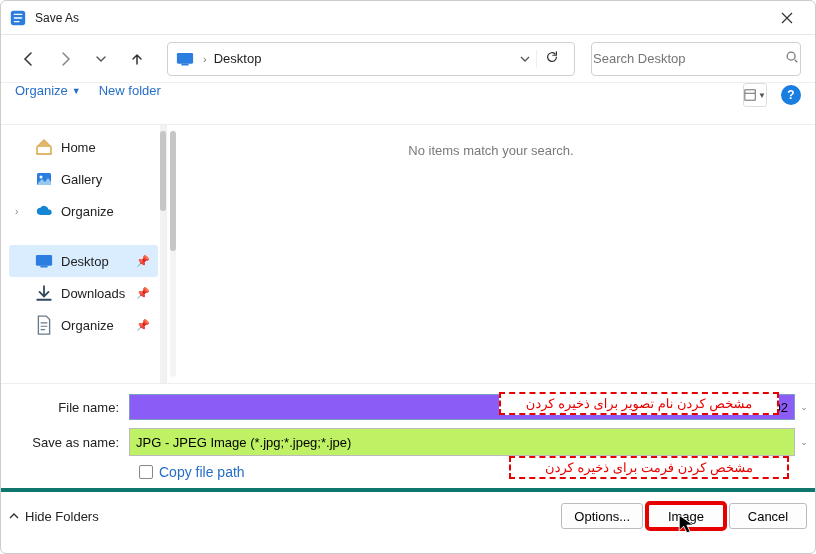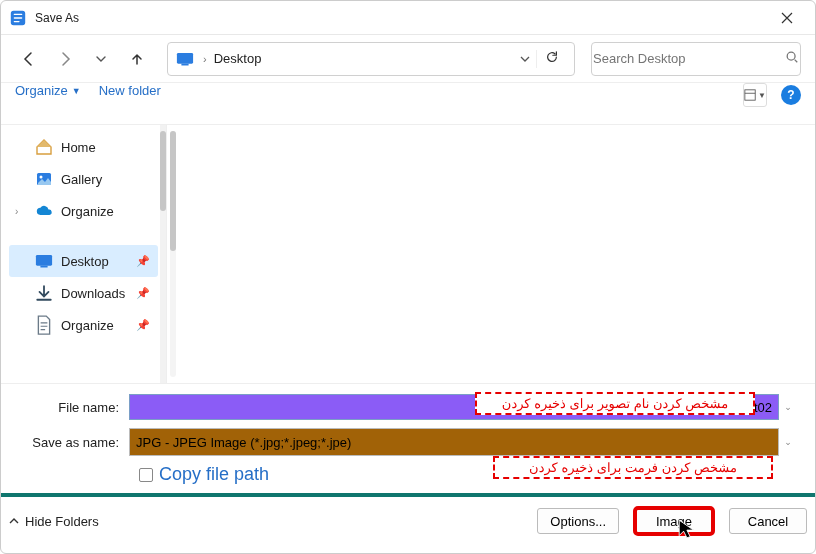--- a/index.html
+++ b/index.html
@@ -40,35 +40,35 @@
 .side-item.selected { background: #d9edff; }
 .side-item .pin { margin-left: auto; color: #888; font-size: 11px; visibility: hidden;}
 .side-item.pinned .pin { visibility: visible; }
 .side-gap { height: 18px; }
 
 .content { flex: 1; border-left: 1px solid #eee; position: relative; display:flex; align-items:flex-start; justify-content:center; padding-top: 18px;}
 .content .empty { color: #7a7a7a; font-size: 13px; }
 .content-scroll { position:absolute; left:3px; top:6px; bottom:6px; width:6px; background:#f4f4f4; border-radius:3px;}
 .content-thumb { position:absolute; left:3px; top:6px; width:6px; height:120px; background:#c6c6c6; border-radius:3px;}
 
-.form-area { border-top: 1px solid #eee; padding: 10px 18px 8px 10px; position: relative; }
+.form-area { border-top: 1px solid #eee; padding: 10px 2px 8px 10px; position: relative; }
 .form-row { display: flex; align-items: center; margin-bottom: 8px; position: relative; }
 .form-label { width: 118px; text-align: right; padding-right: 10px; font-size: 13px; color: #222; }
 .form-input-wrap { flex: 1; position: relative; }
 .text-input { width: 100%; height: 26px; border: 1px solid #7a9ec7; padding: 0 6px; font-size: 13px; outline: none; background:#8b5cf6;text-align:right;}
-.combo { width: 100%; height: 28px; border: 1px solid #bbb; padding: 0 6px; font-size: 13px; display: flex; align-items: center; background: #a16207; }
+.combo { width: 100%; height: 28px; border: 1px solid #bbb; padding: 0 6px; font-size: 13px; display: flex; align-items: center; background: #bef264; }
 .combo .dd { margin-left: auto; color: #666; font-size: 10px;}
 .annotation { position: absolute; border: 2px dashed #e60000; color: #e60000; font-size: 13px; padding: 2px 8px; background: #fff; direction: rtl; text-align: center; z-index: 5; }
 .check-row { display: flex; align-items: center; margin-left: 128px; gap: 6px; margin-top: 2px;}
 .check-row .chk { width: 14px; height: 14px; border: 1px solid #888; border-radius: 2px; }
-.check-row .lbl { font-size: 18px; color: #266fc7; }
+.check-row .lbl { font-size: 14px; color: #266fc7; }
 
 .footer { border-top: 4px solid #0f766e; height: 52px; display: flex; align-items: center; padding: 0 8px; }
 .footer .hide-folders { font-size: 13px; color: #222; display: flex; align-items: center; gap: 6px; cursor:pointer;}
-.footer .btns { margin-left: auto; display: flex; gap: 16px; align-items: center; position:relative;}
+.footer .btns { margin-left: auto; display: flex; gap: 4px; align-items: center; position:relative;}
 .btn { min-width: 78px; height: 26px; border: 1px solid #bbb; background: #fdfdfd; border-radius: 3px; font-size: 13px; display: flex; align-items: center; justify-content: center; padding: 0 12px; cursor: pointer; }
 .btn.save { outline: 4px solid #e60000; outline-offset: -2px; }
 .cursor { position: absolute; right: 108px; bottom: -6px; width: 22px; height: 22px; z-index: 20;}
 </style>
 </head>
 <body>
 
 <div class="titlebar">
   <span class="app-icon">
     <svg viewBox="0 0 20 20">
@@ -211,29 +211,30 @@
       <span>Organize</span>
       <span class="pin">📌</span>
     </div>
     <div class="sidebar-scroll"></div>
     <div class="sidebar-thumb"></div>
   </div>
 
   <div class="content">
     <div class="content-scroll"></div>
     <div class="content-thumb"></div>
+    <div class="empty">No items match your search.</div>
   </div>
 </div>
 
 <div class="form-area">
   <div class="form-row">
     <div class="form-label">File name:</div>
     <div class="form-input-wrap">
       <input class="text-input" value="test02" style="">
-      <div class="annotation" style="right:24px; top:-2px; width:280px;">مشخص کردن نام تصویر برای ذخیره کردن</div>
+      <div class="annotation" style="right:16px; top:-2px; width:280px;">مشخص کردن نام تصویر برای ذخیره کردن</div>
     </div>
     <div style="width:18px;display:flex;align-items:center;justify-content:center;color:#888;font-size:9px;">⌄</div>
   </div>
   <div class="form-row">
     <div class="form-label">Save as name:</div>
     <div class="form-input-wrap">
       <div class="combo">
         <span>JPG - JPEG Image (*.jpg;*.jpeg;*.jpe)</span>
         <span class="dd"></span>
       </div>

